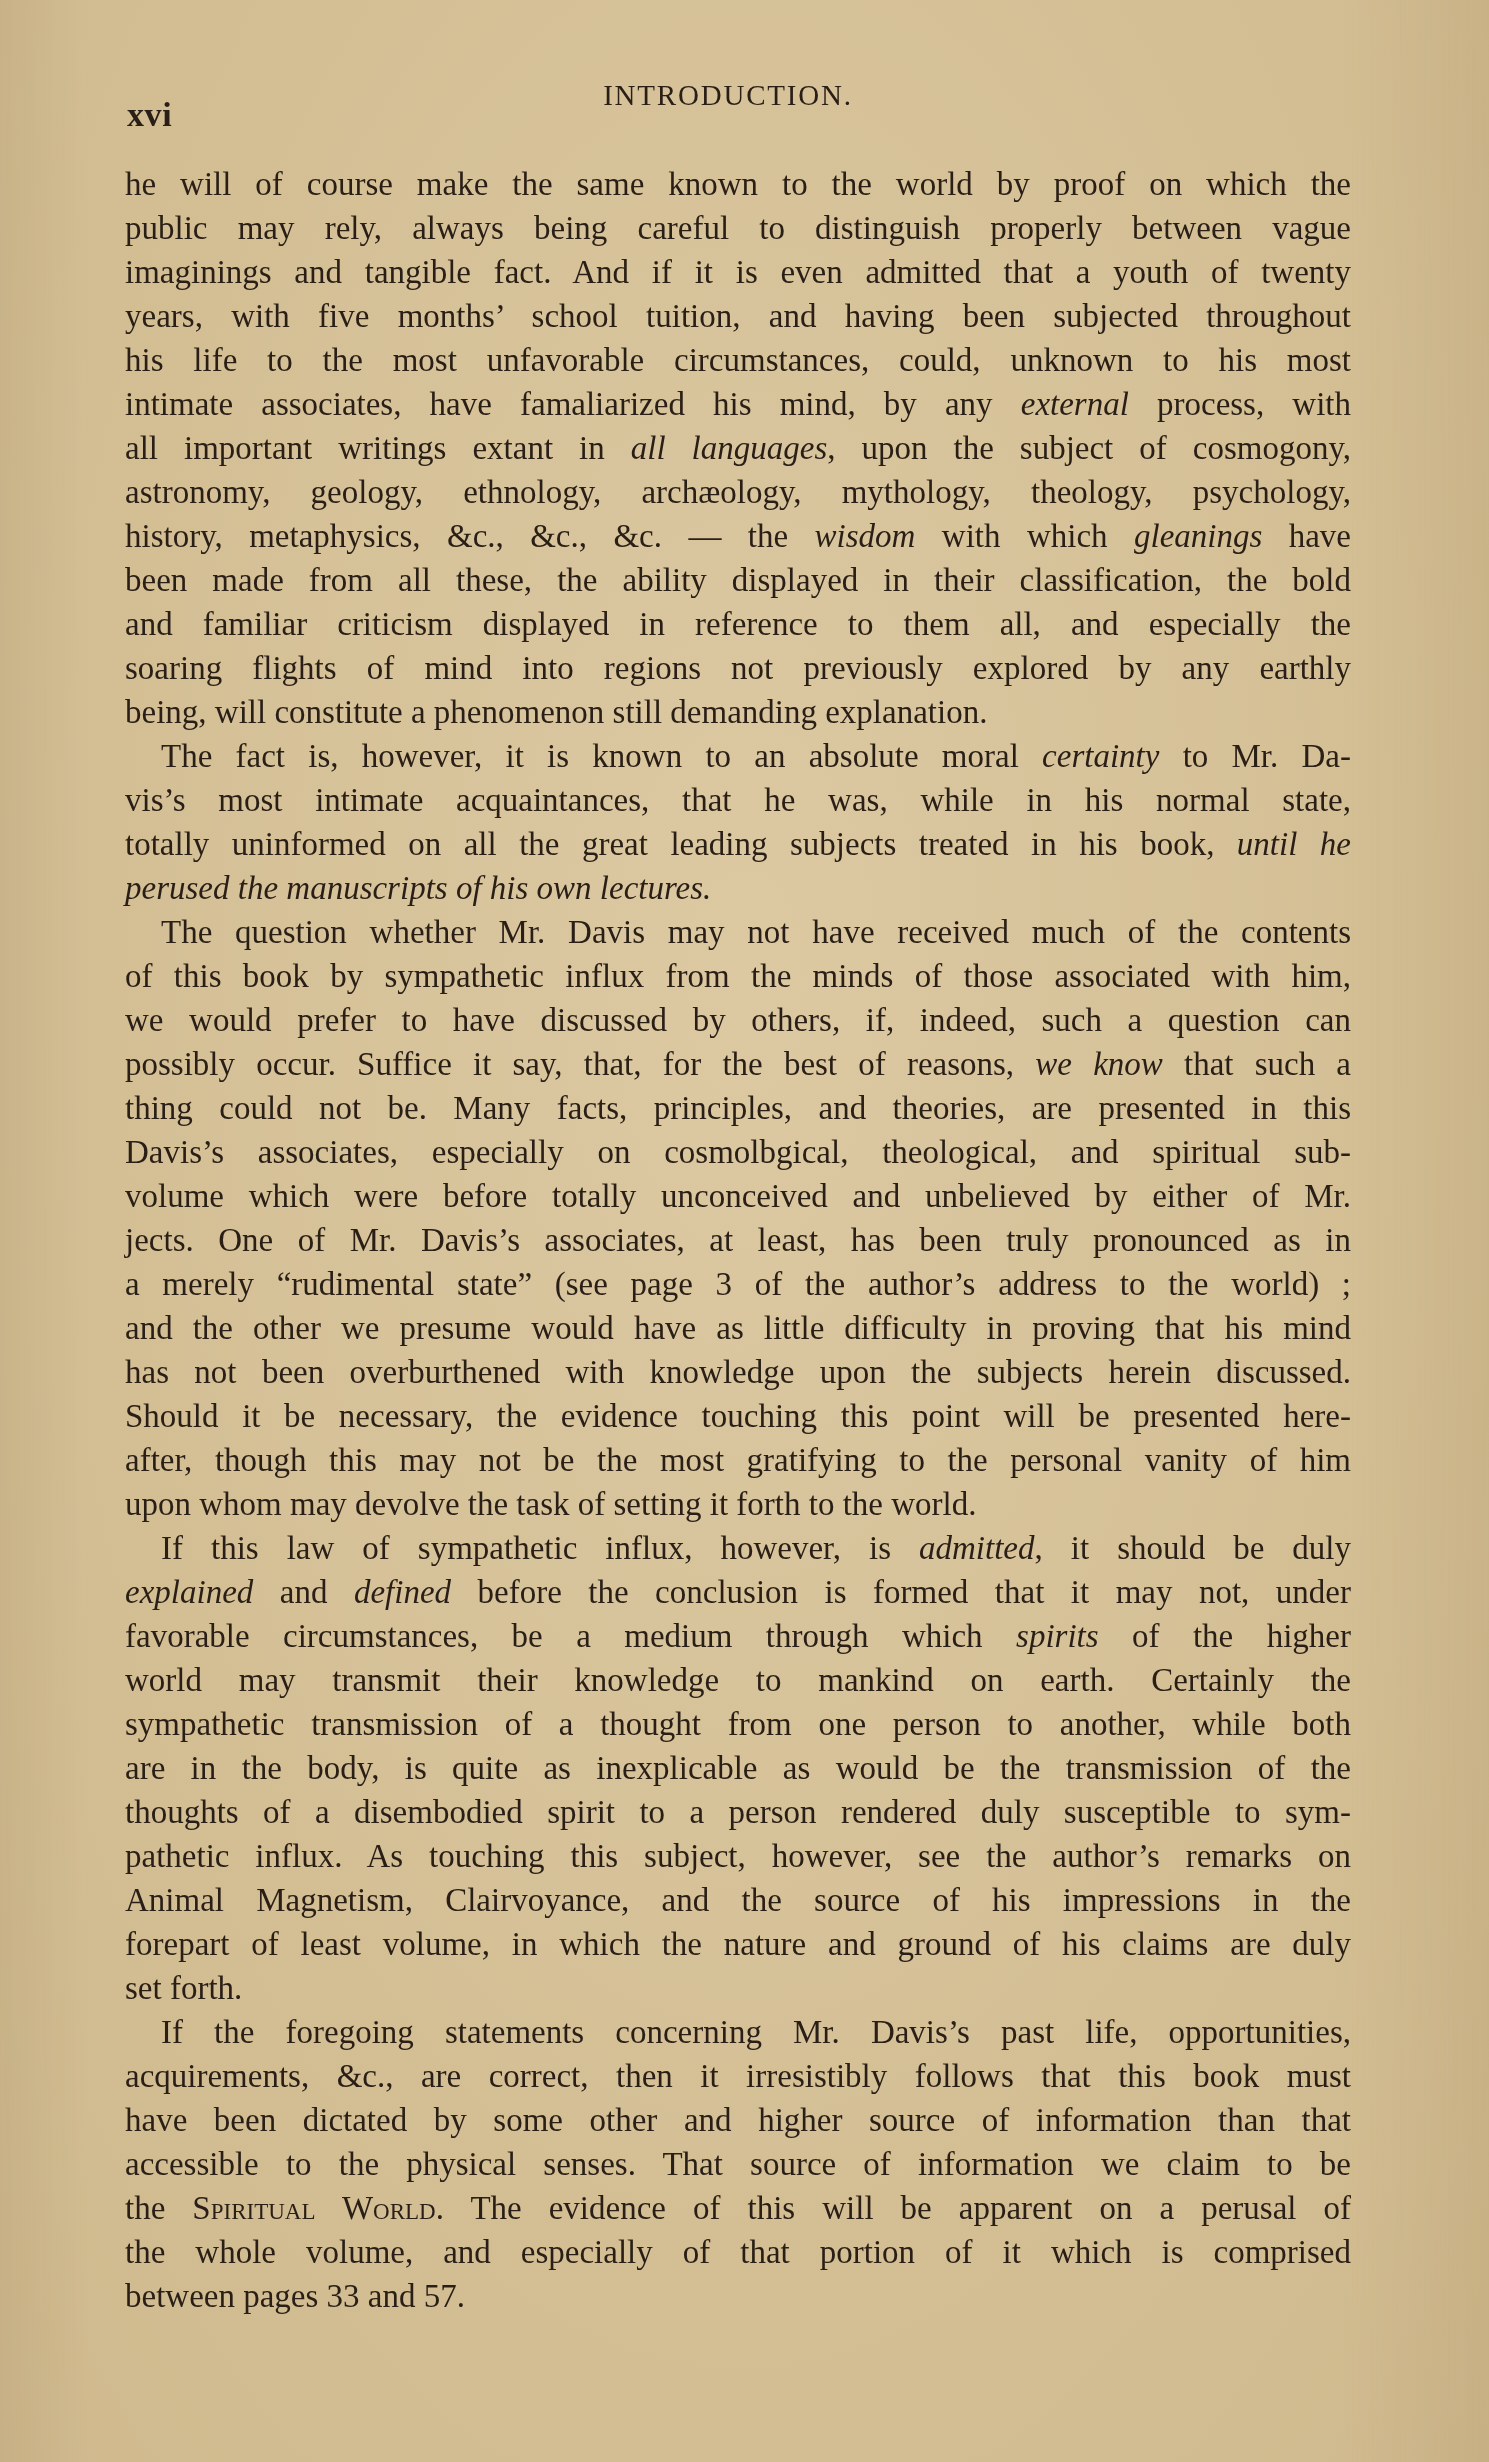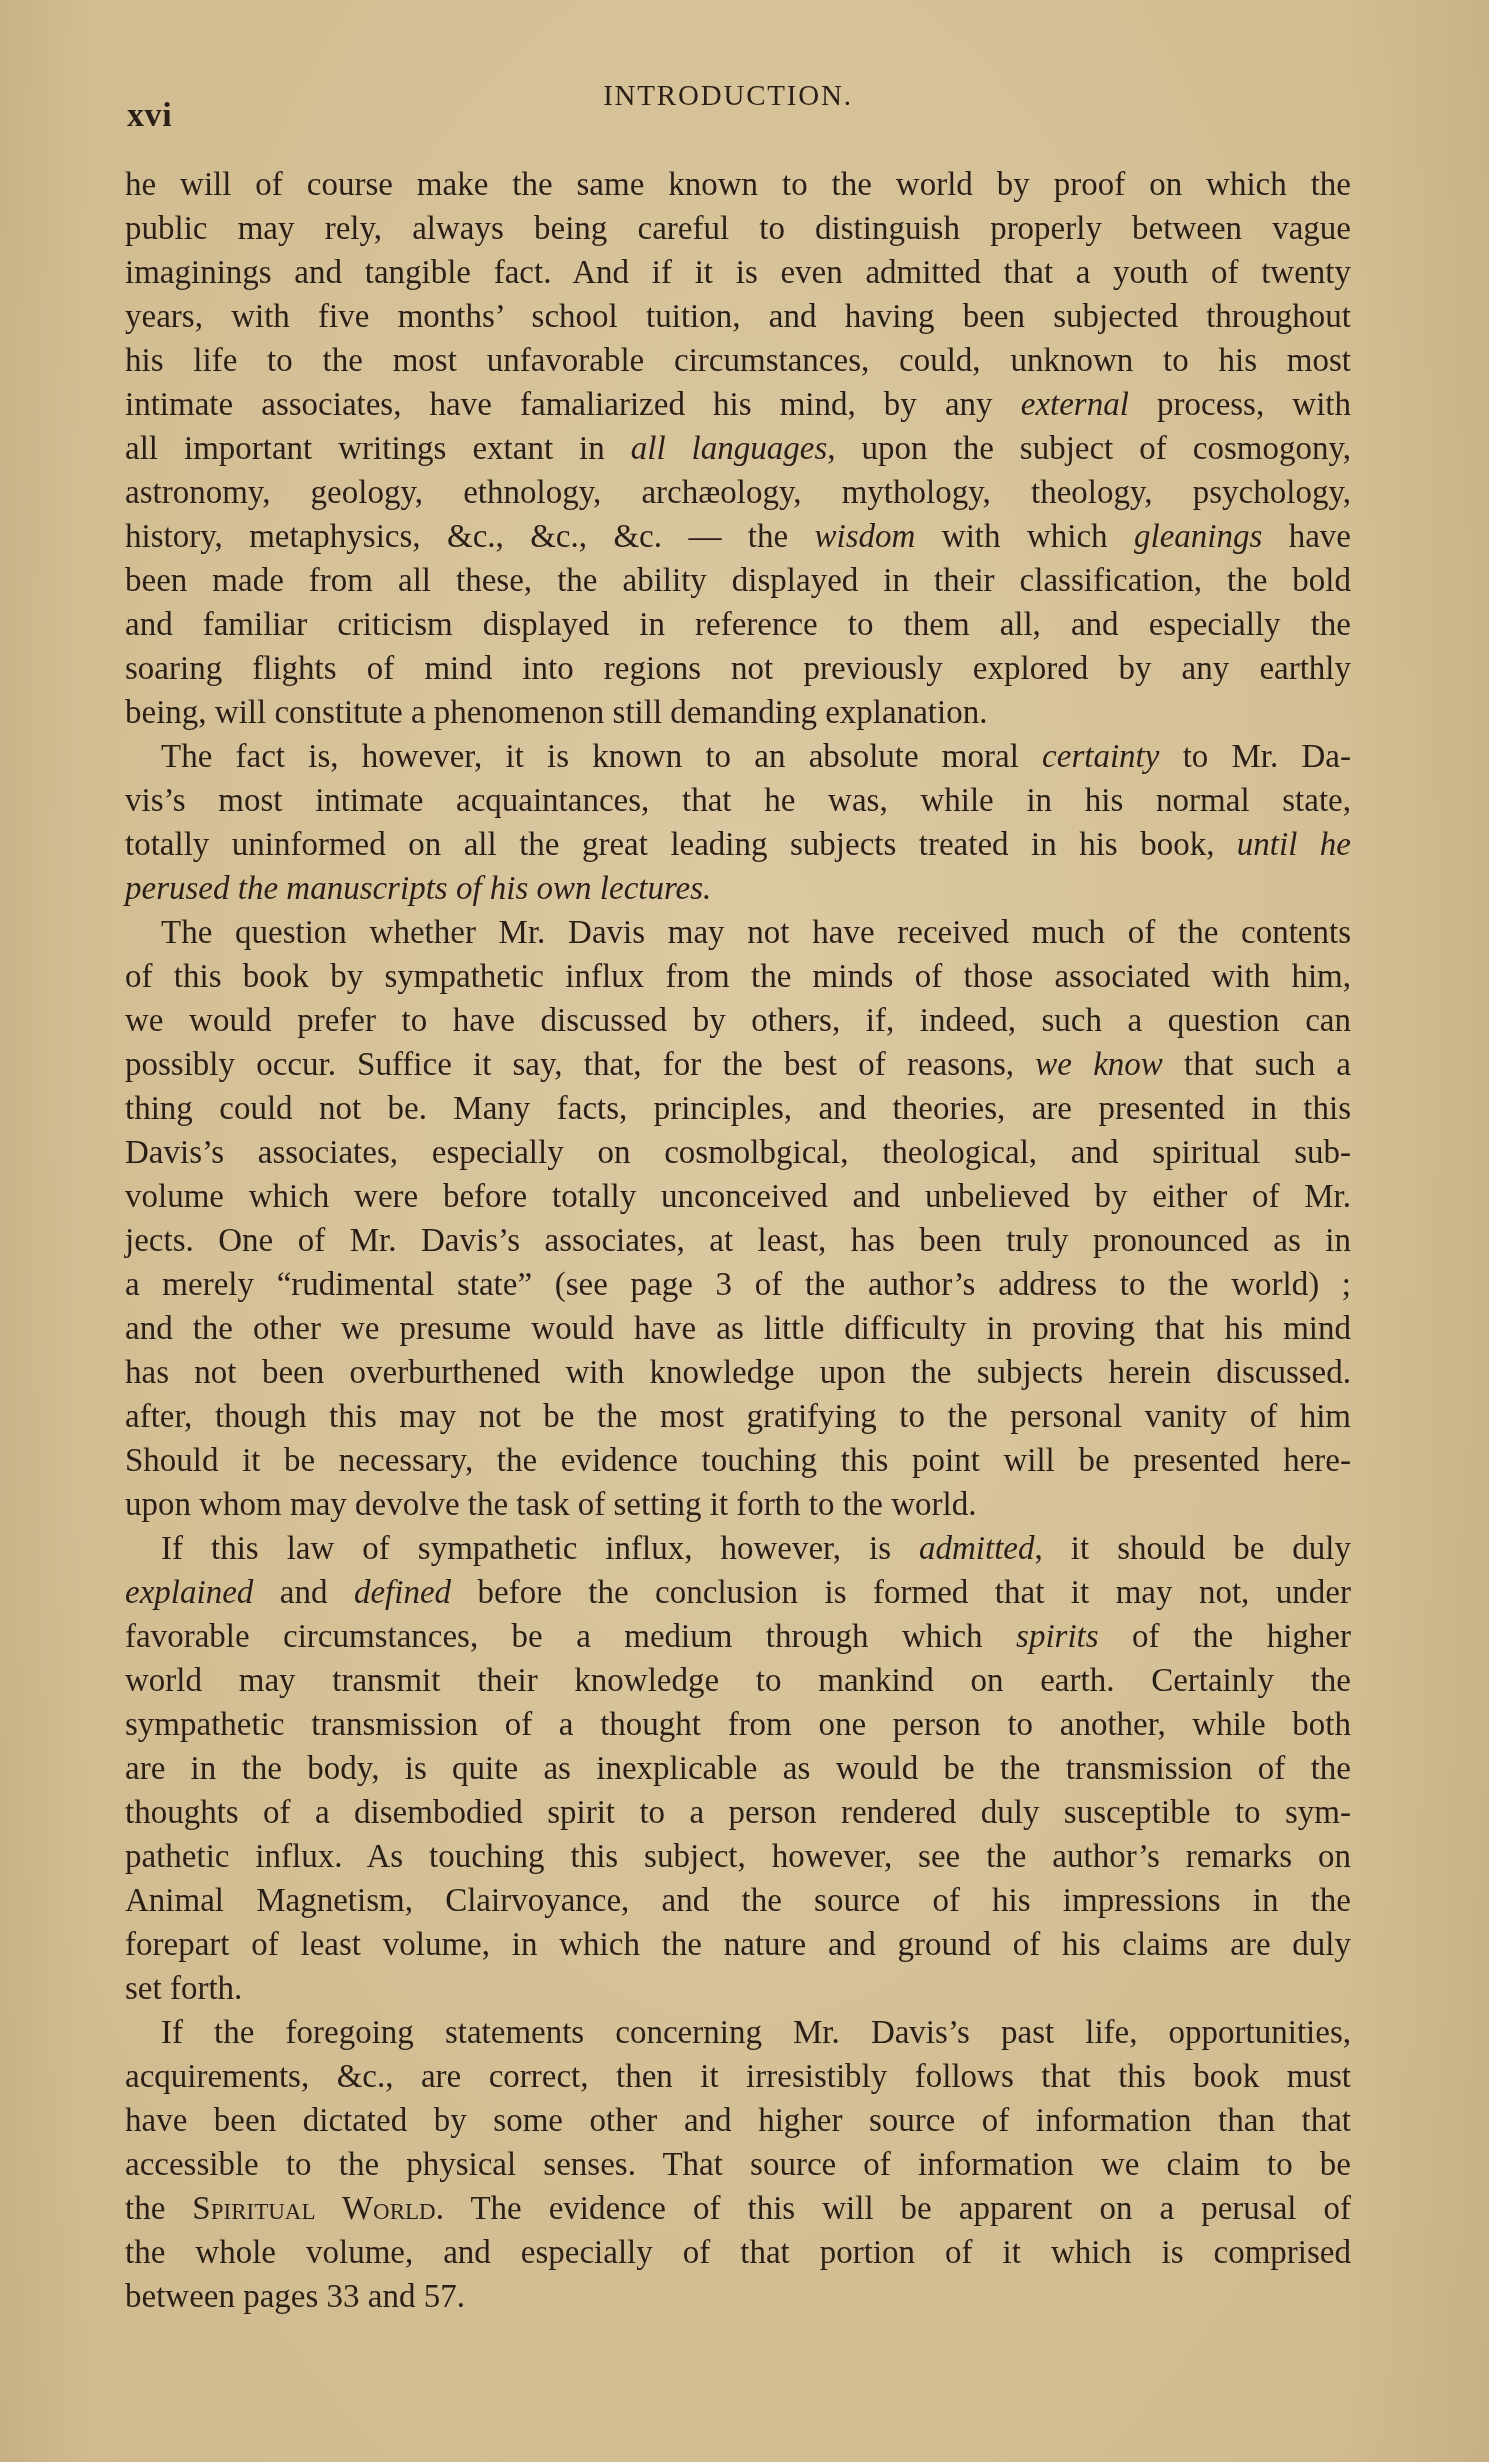--- a/index.html
+++ b/index.html
@@ -115,22 +115,22 @@
       <span class="line"><span>of this book by sympathetic influx from the minds of those associated with him,</span></span>
       <span class="line"><span>we would prefer to have discussed by others, if, indeed, such a question can</span></span>
       <span class="line"><span>possibly occur.  Suffice it say, that, for the best of reasons, </span><span class="seg-i">we know</span><span> that such a</span></span>
       <span class="line"><span>thing could not be.  Many facts, principles, and theories, are presented in this</span></span>
       <span class="line"><span>Davis’s associates, especially on cosmolbgical, theological, and spiritual sub-</span></span>
       <span class="line"><span>volume which were before totally unconceived and unbelieved by either of Mr.</span></span>
       <span class="line"><span>jects.  One of Mr. Davis’s associates, at least, has been truly pronounced as in</span></span>
       <span class="line"><span>a merely “rudimental state” (see page 3 of the author’s address to the world) ;</span></span>
       <span class="line"><span>and the other we presume would have as little difficulty in proving that his mind</span></span>
       <span class="line"><span>has not been overburthened with knowledge upon the subjects herein discussed.</span></span>
+      <span class="line"><span>Should it be necessary, the evidence touching this point will be presented here-</span></span>
       <span class="line"><span>after, though this may not be the most gratifying to the personal vanity of him</span></span>
-      <span class="line"><span>Should it be necessary, the evidence touching this point will be presented here-</span></span>
       <span class="line last"><span>upon whom may devolve the task of setting it forth to the world.</span></span>
       <span class="line indent"><span>If this law of sympathetic influx, however, is </span><span class="seg-i">admitted</span><span>, it should be duly</span></span>
       <span class="line"><span class="seg-i">explained</span><span> and </span><span class="seg-i">defined</span><span> before the conclusion is formed that it may not, under</span></span>
       <span class="line"><span>favorable circumstances, be a medium through which </span><span class="seg-i">spirits</span><span> of the higher</span></span>
       <span class="line"><span>world may transmit their knowledge to mankind on earth.  Certainly the</span></span>
       <span class="line"><span>sympathetic transmission of a thought from one person to another, while both</span></span>
       <span class="line"><span>are in the body, is quite as inexplicable as would be the transmission of the</span></span>
       <span class="line"><span>thoughts of a disembodied spirit to a person rendered duly susceptible to sym-</span></span>
       <span class="line"><span>pathetic influx.  As touching this subject, however, see the author’s remarks on</span></span>
       <span class="line"><span>Animal Magnetism, Clairvoyance, and the source of his impressions in the</span></span>

